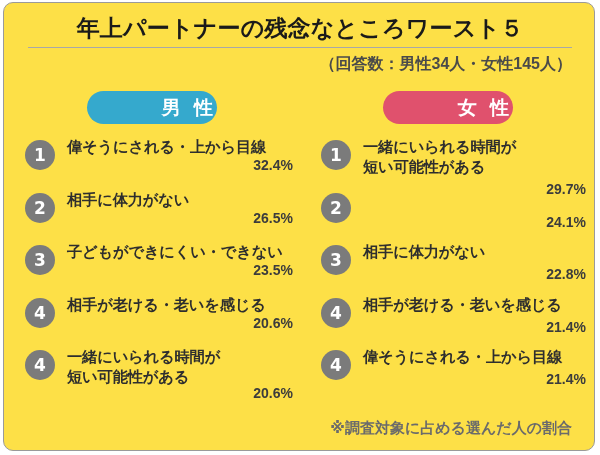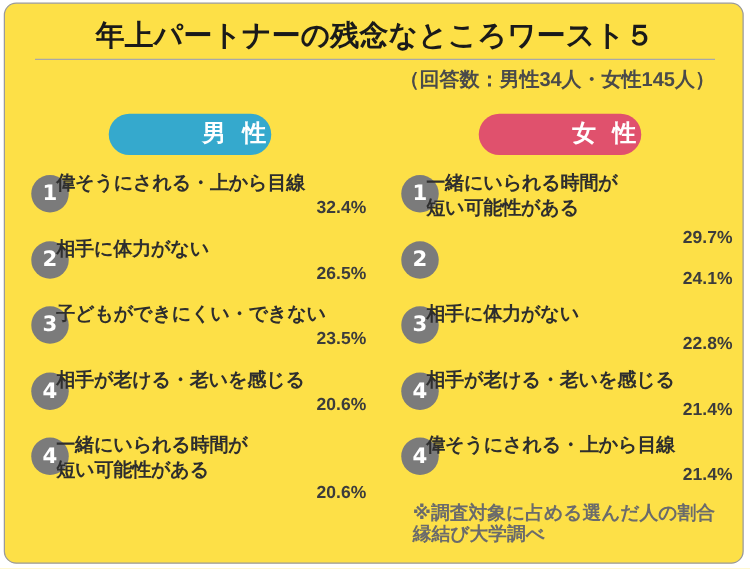--- a/index.html
+++ b/index.html
@@ -115,21 +115,21 @@
     color: #ffffff;
     font-size: 17px;
     font-weight: bold;
     line-height: 30px;
     text-align: center;
     font-family: "DejaVu Sans", sans-serif;
   }
 
   .rank-text {
     position: absolute;
-    left: 41px;
+    left: 63px;
     top: 0px;
     width: 182px;
     font-size: 15.3px;
     font-weight: bold;
     color: #2e2e2e;
     line-height: 19.5px;
     letter-spacing: -0.2px;
   }
   .rank-text .line { display: block; white-space: nowrap; }
 
@@ -269,16 +269,15 @@
           <span class="line">偉そうにされる・上から目線</span>
         </div>
         <div class="rank-pct">21.4%</div>
       </div>
 
     </div>
   </div>
 
   <div class="footer">
     <div>※調査対象に占める選んだ人の割合</div>
-    <div>縁結び大学調べ</div>
   </div>
 
 </div>
 
 </body></html>

